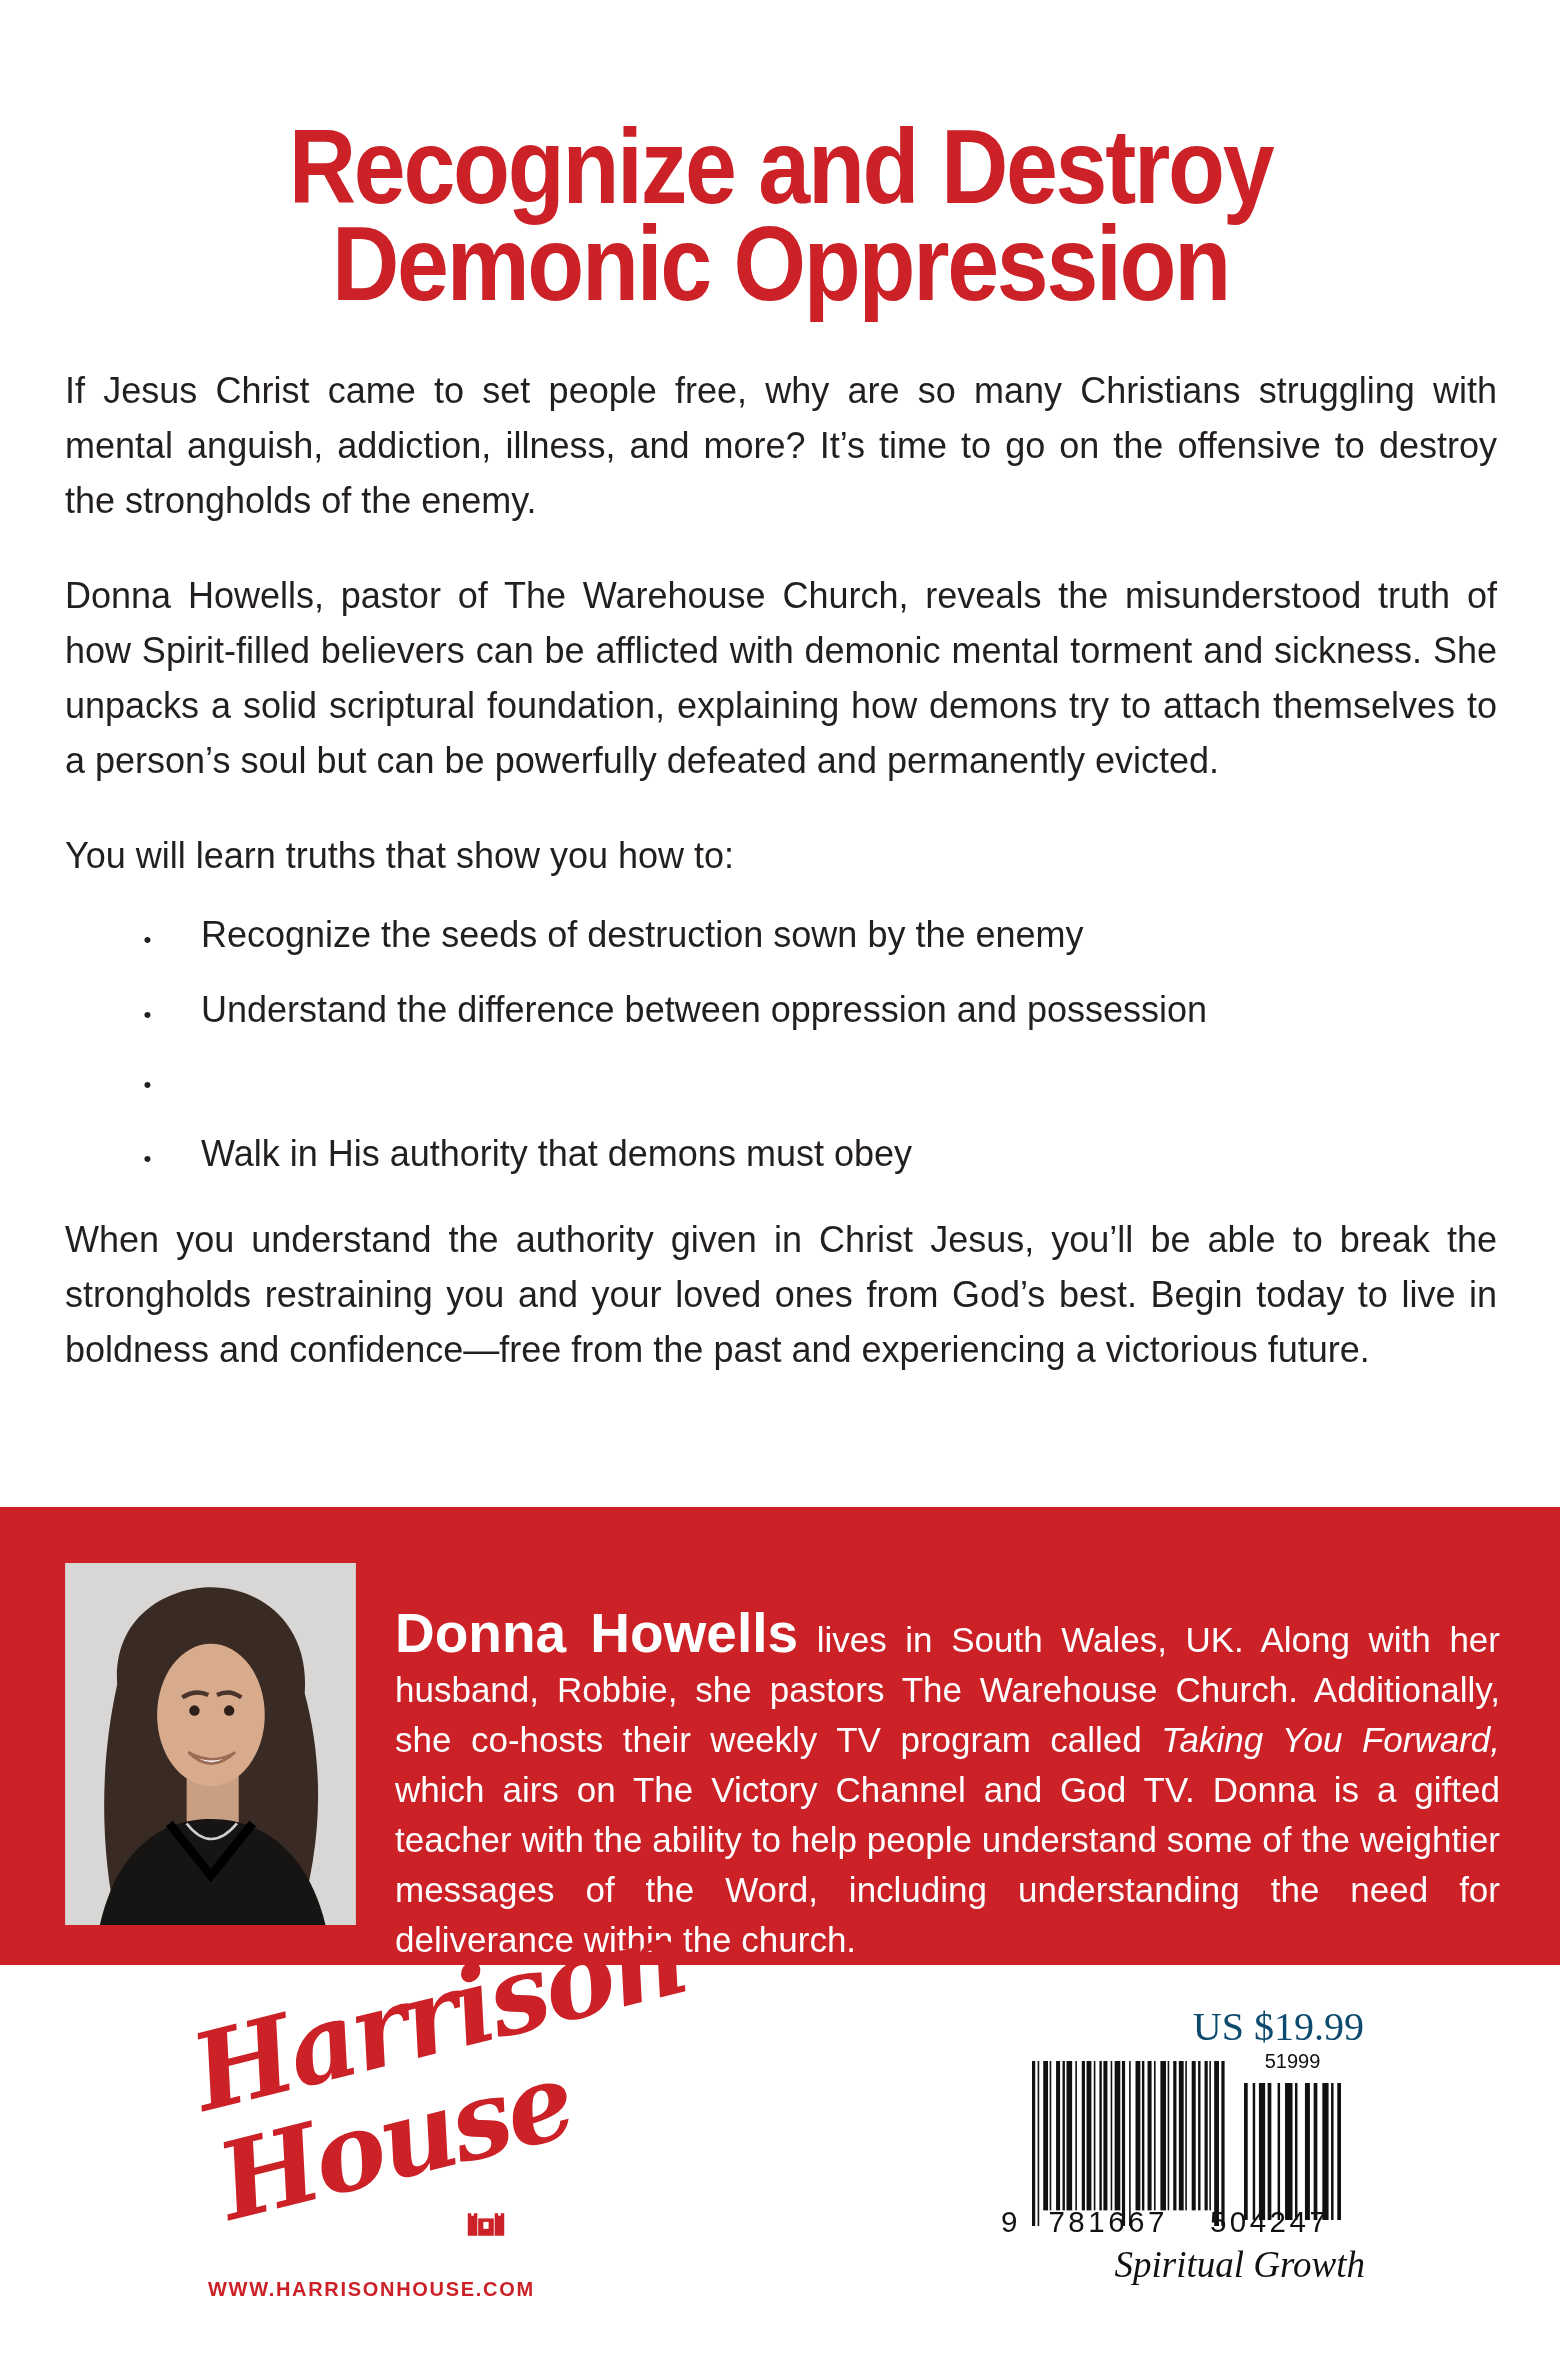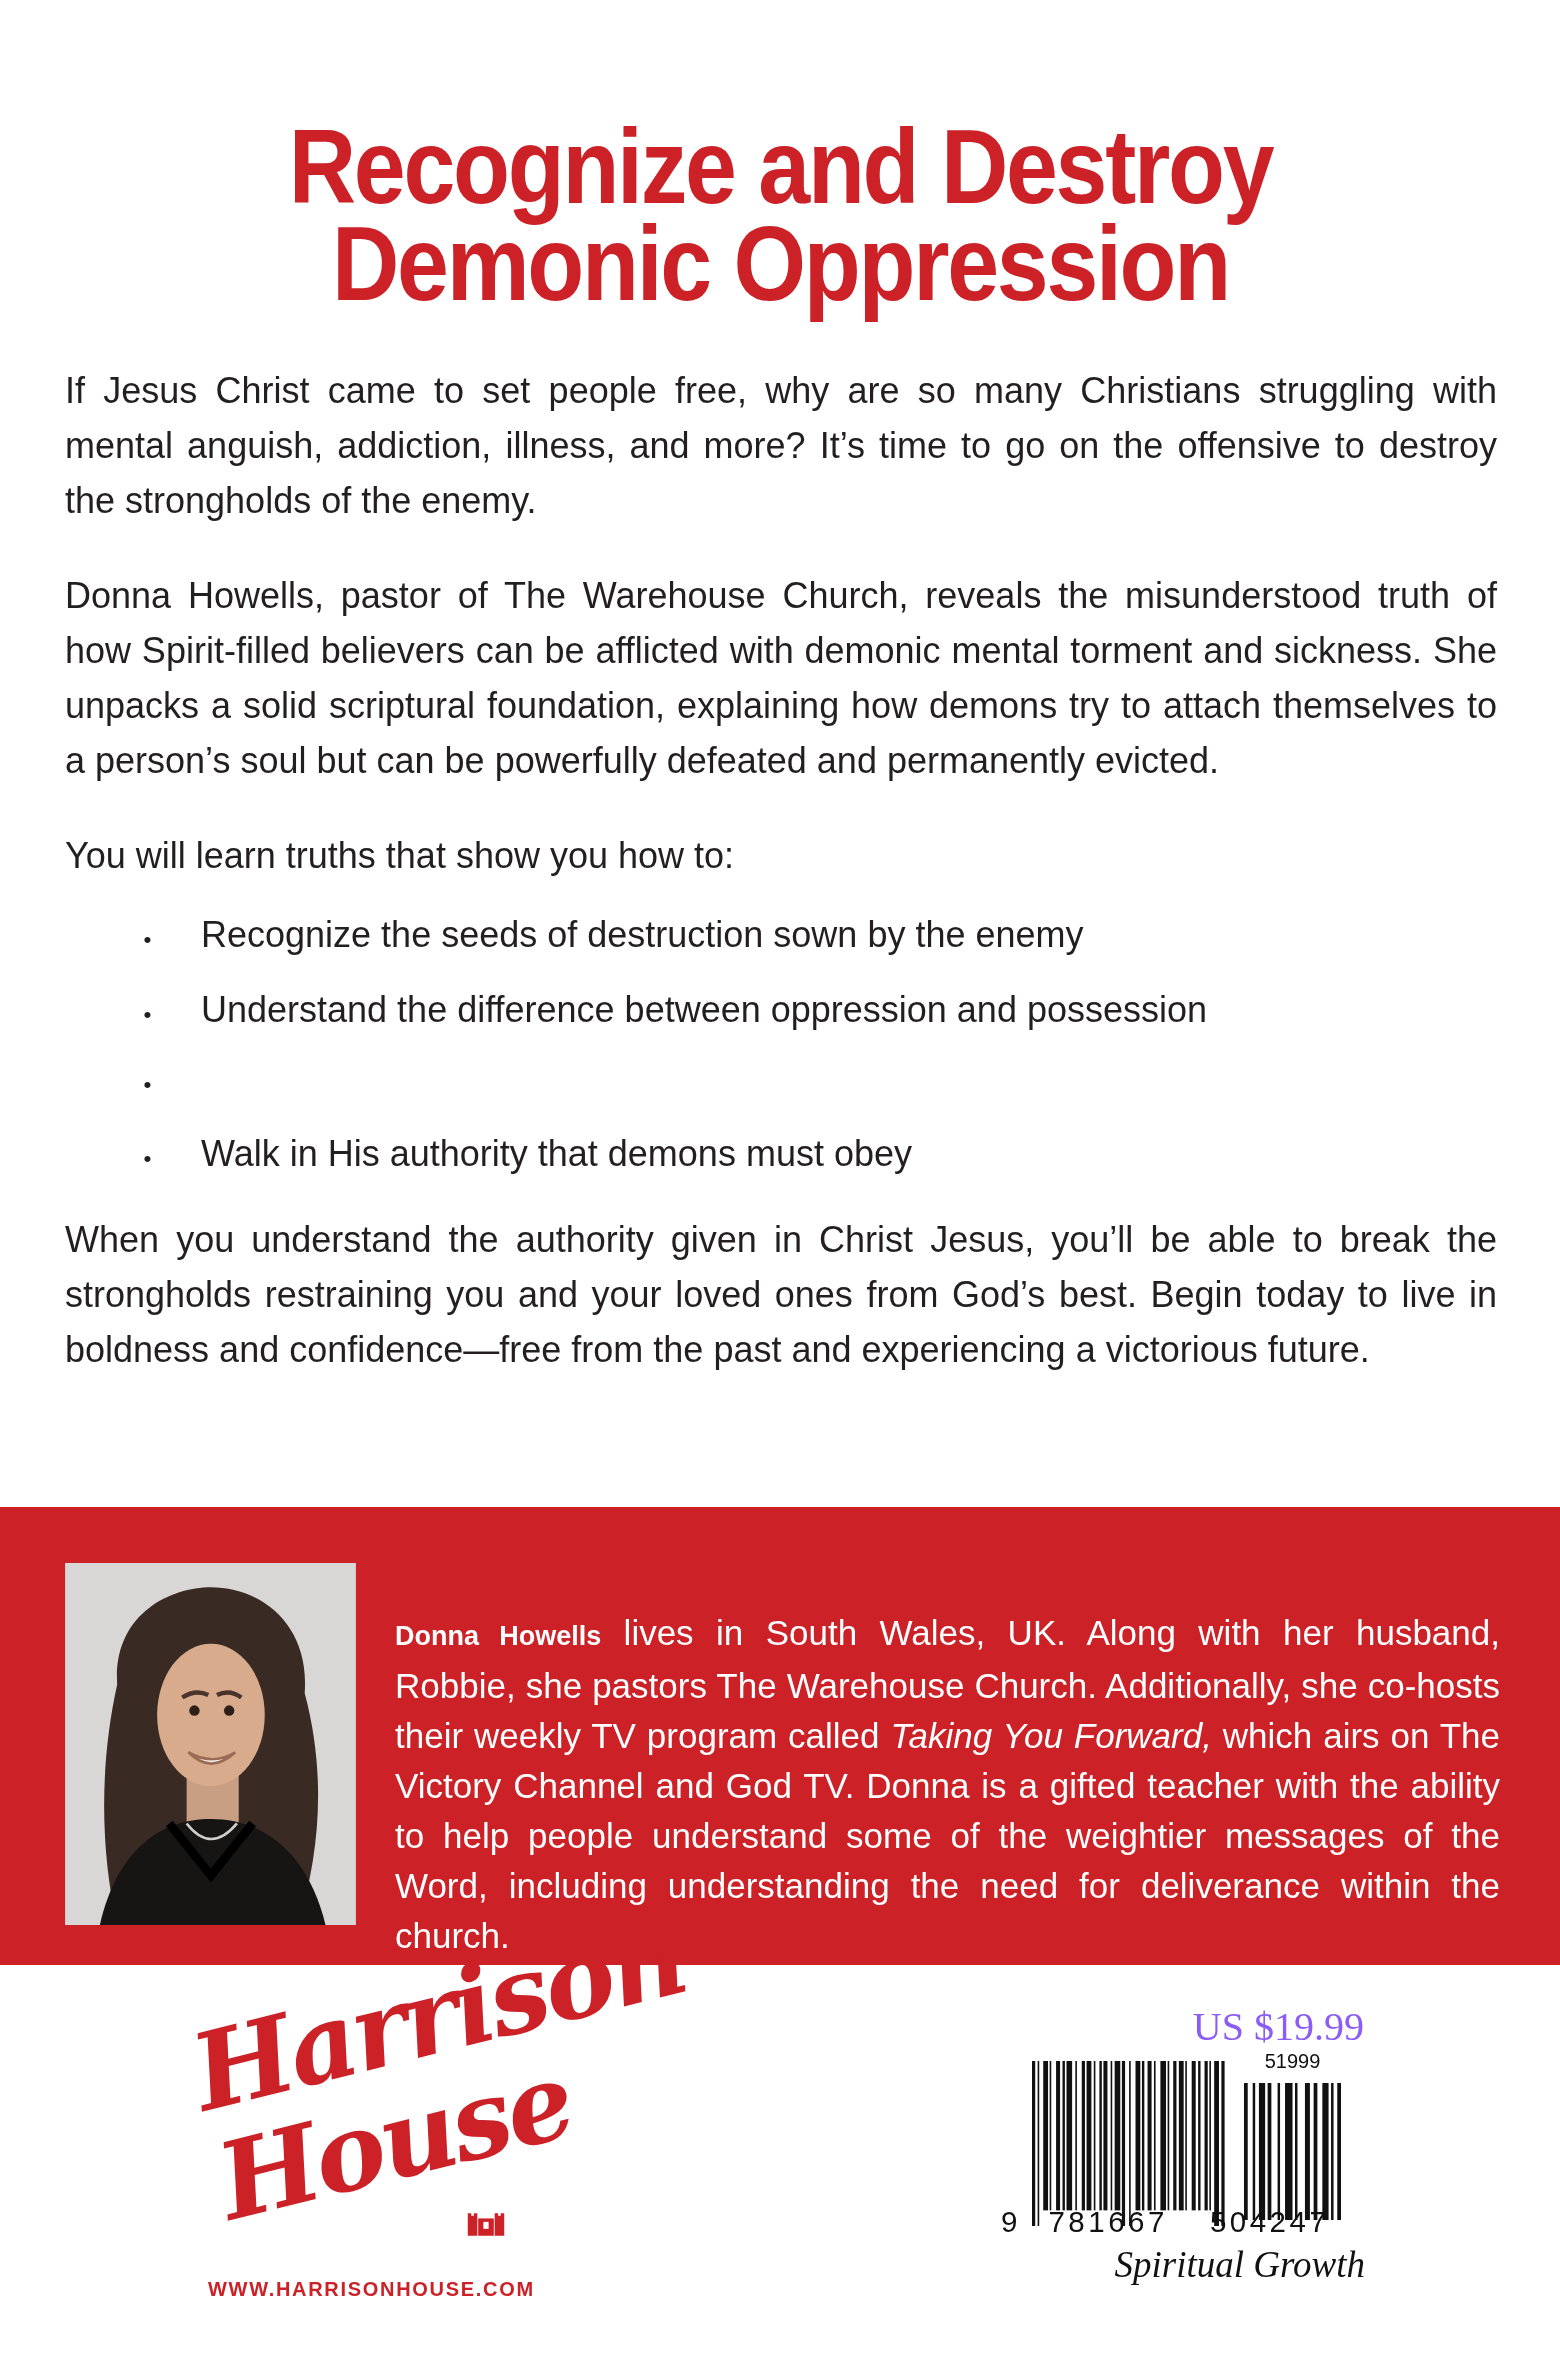--- a/index.html
+++ b/index.html
@@ -48,21 +48,21 @@
     background:var(--red);
   }
   .photo{
     position:absolute;left:65px;top:56px;width:291px;height:362px;
     display:block;
   }
   .bio{
     position:absolute;left:395px;top:66px;width:1105px;
     color:#ffffff;font-size:35px;line-height:50px;text-align:justify;
   }
-  .bio .name{font-weight:bold;font-size:27px;}
+  .bio .name{font-weight:bold;font-size:55px;}
   .bio .it{font-style:italic;}
 
   
   .footer{position:absolute;left:0;top:1965px;width:1561px;height:413px;}
 
   .logo-word{
     position:absolute;color:var(--red);
     font-family:"DejaVu Serif",serif;font-style:italic;font-weight:bold;
     transform:rotate(-14deg);transform-origin:left bottom;
     letter-spacing:-3.5px;white-space:nowrap;
@@ -72,21 +72,21 @@
   .mark{position:absolute;left:466px;top:243px;}
   .site-url{
     position:absolute;left:208px;top:313px;width:287px;
     text-align:left;color:var(--red);font-weight:bold;
     font-size:20px;letter-spacing:1.7px;white-space:nowrap;
   }
 
   .price{
     position:absolute;left:999px;top:38px;width:365px;
     text-align:right;font-family:"Liberation Serif",serif;
-    font-size:40px;color:#8b5cf6;
+    font-size:40px;color:#0c4a6e;
   }
   .bc-main{position:absolute;left:1032px;top:96px;}
   .bc-addon{position:absolute;left:1244px;top:118px;}
   .addon-label{
     position:absolute;left:1244px;top:85px;width:97px;
     text-align:center;font-size:20px;color:#111;
   }
   .bc-digits{
     position:absolute;left:1001px;top:240px;width:261px;
     display:flex;font-size:29.5px;color:#111;

